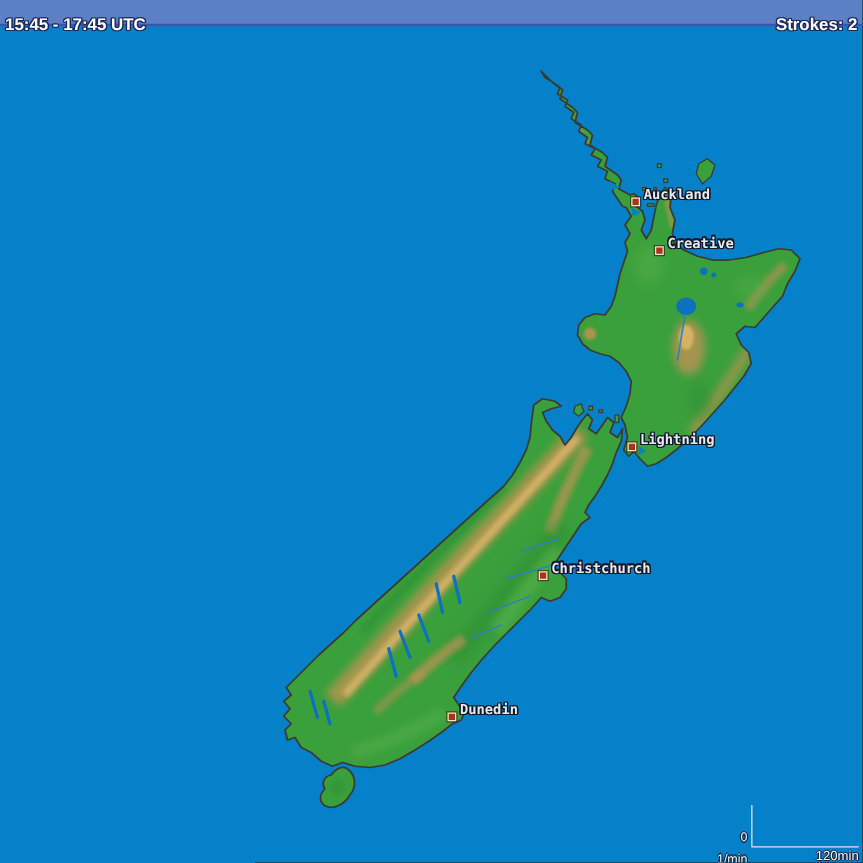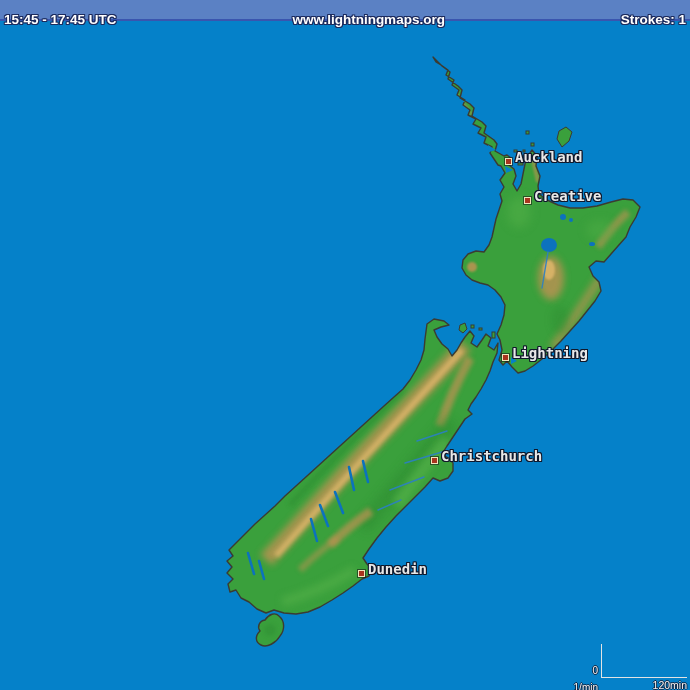--- a/index.html
+++ b/index.html
@@ -39,21 +39,21 @@
 
   
   .city{position:absolute;width:0;height:0;z-index:20;}
   .city-dot{
     position:absolute;left:-4px;top:-4px;width:5px;height:5px;
     background:var(--marker-fill);border:1px solid var(--marker-border);
     box-shadow:0 0 0 1px rgba(18,18,18,.55);
   }
   .city-label{
     position:absolute;left:6px;top:-13px;white-space:nowrap;
-    font-family:"DejaVu Sans Mono",monospace;font-size:14px;font-weight:700;
+    font-family:"DejaVu Sans Mono",monospace;font-size:11px;font-weight:700;
     color:#e8e8e8;letter-spacing:0;
     text-shadow:-1px 0 0 #10182b,1px 0 0 #10182b,0 -1px 0 #10182b,0 1px 0 #10182b,
                 -1px -1px 0 #10182b,1px 1px 0 #10182b,1px -1px 0 #10182b,-1px 1px 0 #10182b;
   }
 
   
   .scale{position:absolute;left:558px;top:634px;width:132px;height:56px;z-index:25;}
   .scale .vline{position:absolute;left:43px;top:10px;width:1px;height:33px;background:var(--axis);}
   .scale .hline{position:absolute;left:43px;top:43px;width:86px;height:1px;background:var(--axis);}
   .scale .lbl{
@@ -170,22 +170,21 @@
       <rect class="islet" x="514" y="150" width="3" height="2"></rect>
       <rect class="islet" x="492" y="332" width="3" height="6"></rect>
       <path class="islet" d="M460,325 L465,323 L467,329 L463,333 L459,330 Z"></path>
       <rect class="islet" x="471" y="325" width="3" height="3"></rect>
       <rect class="islet" x="479" y="328" width="3" height="2"></rect>
     </g>
   </svg>
 
   <div class="topbar">
     <span>15:45 - 17:45 UTC</span>
-    <span>www.lightningmaps.org</span>
-    <span>Strokes: 1</span>
+    <span>Strokes: 2</span>
   </div>
 
   <div>
     <div class="city" style="left: 509px; top: 162px;">
       <span class="city-dot"></span>
       <span class="city-label">Auckland</span>
     </div>
 
     <div class="city" style="left: 528px; top: 201px;">
       <span class="city-dot"></span>

